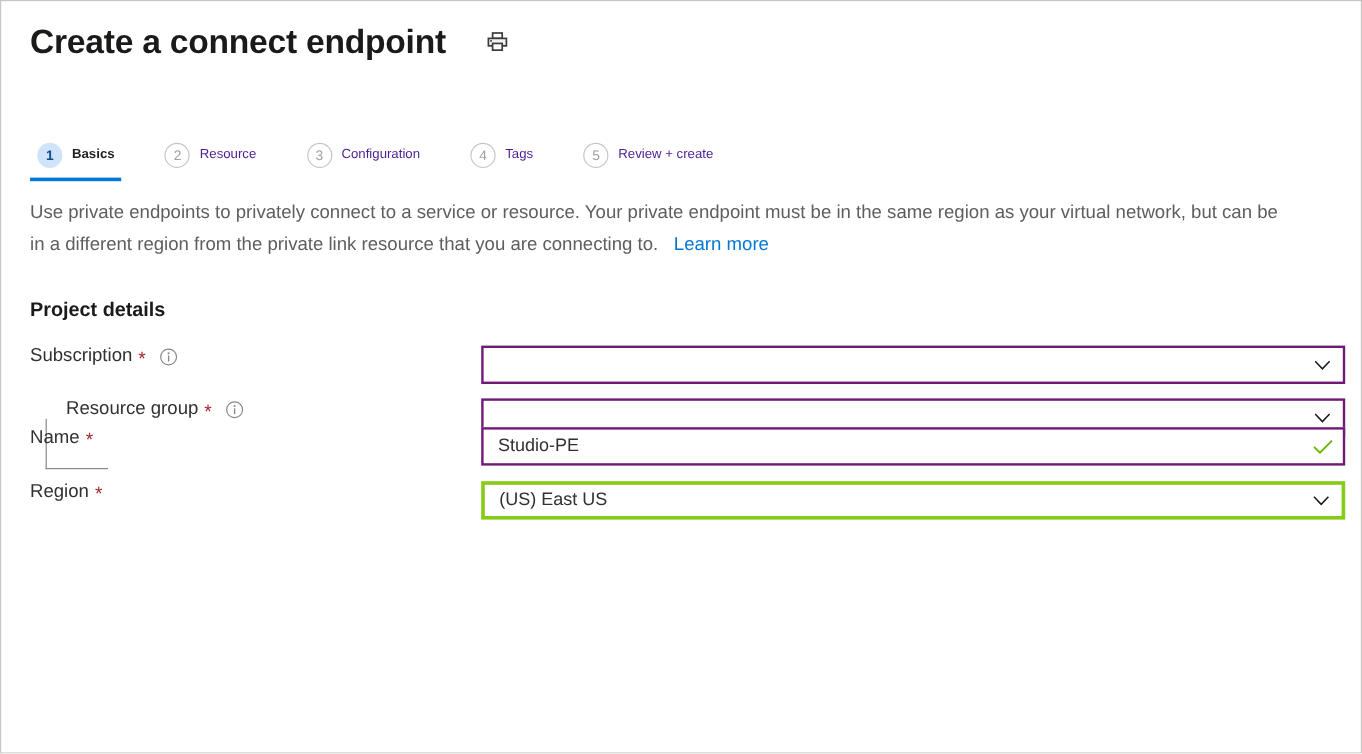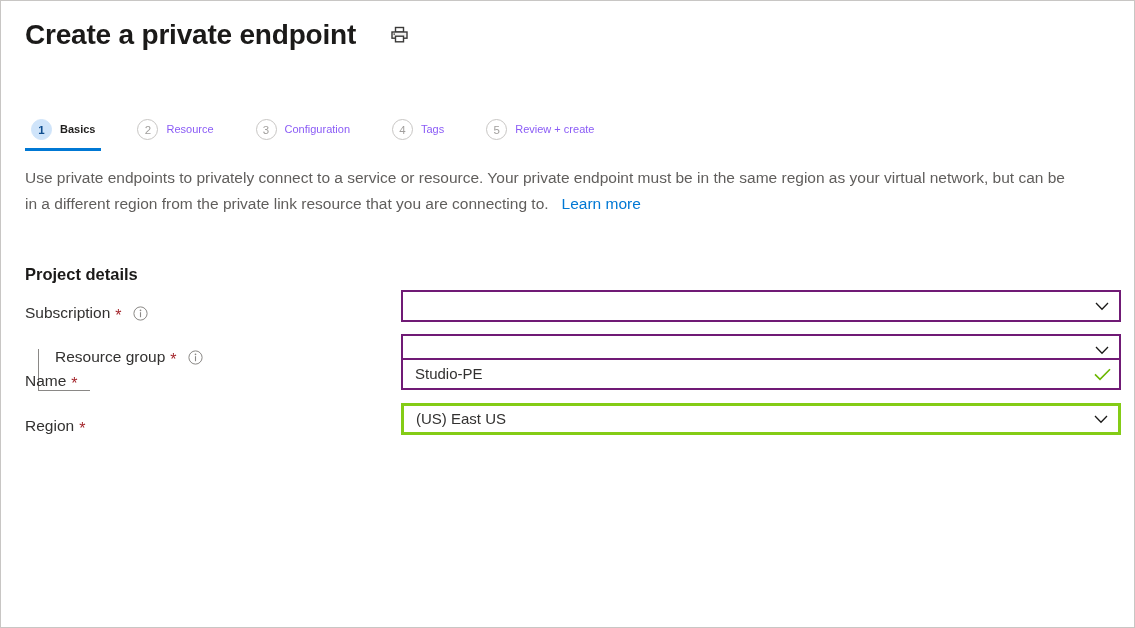--- a/index.html
+++ b/index.html
@@ -103,21 +103,21 @@
     right: 0;
     bottom: 0;
     height: 3px;
     background: #0078d4;
   }
   .tab.inactive .tab-num {
     background: #ffffff;
     color: #a19f9d;
     border: 1px solid #c8c6c4;
   }
-  .tab.inactive .tab-label { color: #8b5cf6; }
+  .tab.inactive .tab-label { color: #4c1d95; }
 
   
   .description {
     padding: 0 24px;
     margin-top: 14px;
     font-size: 15.5px;
     line-height: 26px;
     color: #605e5c;
     max-width: 1090px;
   }
@@ -127,26 +127,26 @@
     cursor: pointer;
   }
 
   
   .section-title {
     padding-left: 24px;
     font-size: 16.5px;
     font-weight: 600;
     color: #1b1a19;
   }
-  #project-details-title { margin-top: 48px; }
+  #project-details-title { margin-top: 32px; }
   #instance-details-title { margin-top: 42px; }
 
   .field-row {
     display: flex;
-    align-items: flex-end;
+    align-items: flex-start;
     padding-left: 24px;
     margin-top: 16px;
     position: relative;
   }
   .field-label {
     font-size: 15.5px;
     color: #323130;
     display: flex;
     align-items: center;
     white-space: nowrap;
@@ -225,21 +225,21 @@
   .row-resource-group { margin-top: 26px; padding-left: 54px; }
   .row-name { margin-top: 6px; }
   .row-region { margin-top: 27px; }
 </style>
 </head>
 <body>
 
 <div class="page">
 
   <div class="title-row">
-    <div class="page-title">Create a private endpoint</div>
+    <div class="page-title">Create a connect endpoint</div>
     <button class="print-btn">
       <svg width="19" height="19" viewBox="0 0 19 19">
         <rect x="5.5" y="1.5" width="8" height="4.5" fill="#ffffff" stroke="#3b3a39" stroke-width="1.4"></rect>
         <rect x="2" y="6" width="15" height="6.2" fill="#f3f2f1" stroke="#3b3a39" stroke-width="1.4"></rect>
         <rect x="5.5" y="10.2" width="8" height="5.6" fill="#ffffff" stroke="#3b3a39" stroke-width="1.4"></rect>
         <rect x="3.5" y="7.4" width="1.4" height="1.4" fill="#3b3a39"></rect>
       </svg>
     </button>
   </div>
 

